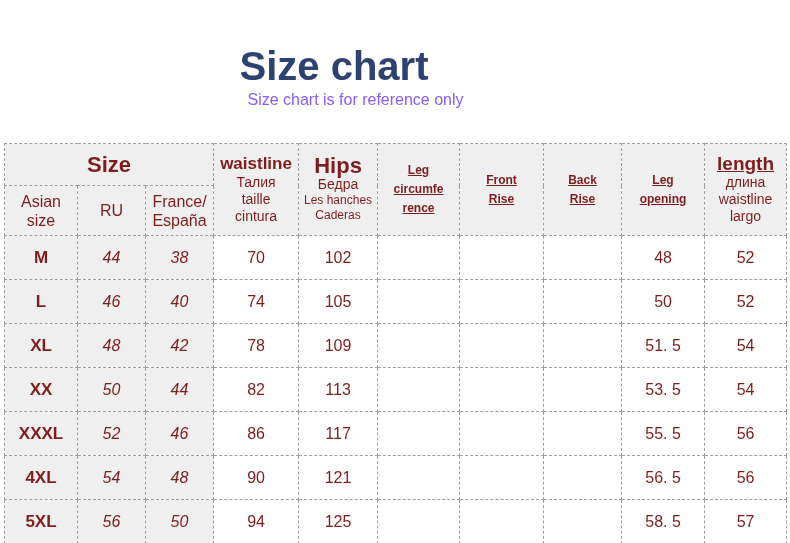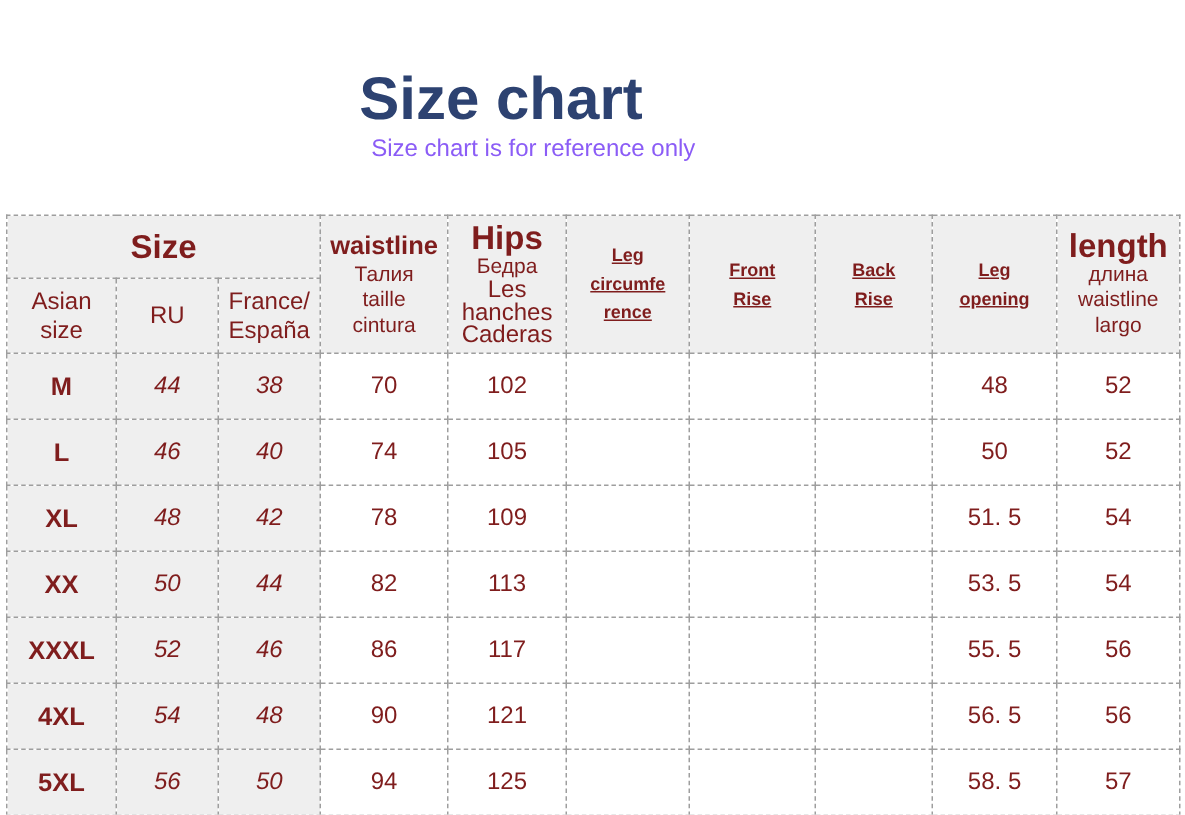--- a/index.html
+++ b/index.html
@@ -48,21 +48,21 @@
     overflow: hidden;
   }
   .hdr { background: #efefef; font-weight: normal; }
   tr.hr1 { height: 42px; }
   tr.hr2 { height: 50px; }
   tbody tr { height: 44px; }
   .size-group { font-size: 22px; font-weight: bold; }
   .h-bold { display: block; font-size: 17px; font-weight: bold; line-height: 20px; text-align: center; }
   .h-line { display: block; font-size: 12px; font-weight: bold; line-height: 19px; text-decoration: underline; }
   .h-sub { display: block; font-size: 14px; font-weight: normal; line-height: 17px; }
-  .h-sub-sm { display: block; font-size: 16px; font-weight: normal; line-height: 15px; }
+  .h-sub-sm { display: block; font-size: 12px; font-weight: normal; line-height: 15px; }
   .sub-col { font-size: 16px; line-height: 19px; }
   .sub-line { display: block; font-size: 16px; line-height: 19px; }
   td.lbl { background: #efefef; font-weight: bold; font-size: 17px; }
   td.gray { background: #efefef; font-style: italic; }
   tbody td { font-size: 16px; background: #ffffff; }
   .watermark {
     position: absolute;
     font-size: 13px;
     font-weight: bold;
     letter-spacing: 1px;
@@ -129,21 +129,21 @@
         </th>
         <th rowspan="2" class="hdr">
           <span class="h-line">Back</span>
           <span class="h-line">Rise</span>
         </th>
         <th rowspan="2" class="hdr">
           <span class="h-line">Leg</span>
           <span class="h-line">opening</span>
         </th>
         <th rowspan="2" class="hdr">
-          <span class="h-bold" style="font-size:22px;">length</span>
+          <span class="h-bold" style="font-size:19px;text-decoration:underline;">length</span>
           <span class="h-sub">длина</span>
           <span class="h-sub">waistline</span>
           <span class="h-sub">largo</span>
         </th>
       </tr>
       <tr class="hr2">
         <th class="hdr sub-col">Asian size</th>
         <th class="hdr sub-col">RU</th>
         <th class="hdr sub-col">
           <span class="sub-line">France/</span>

